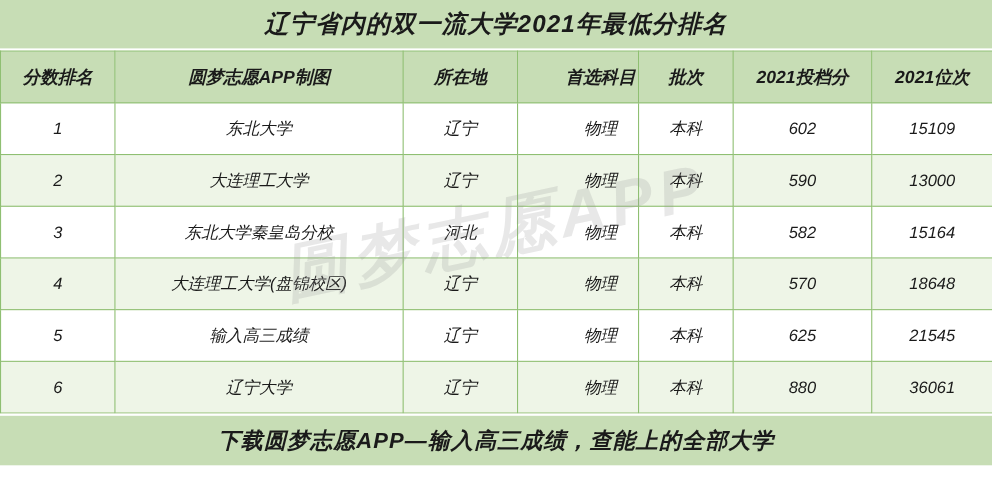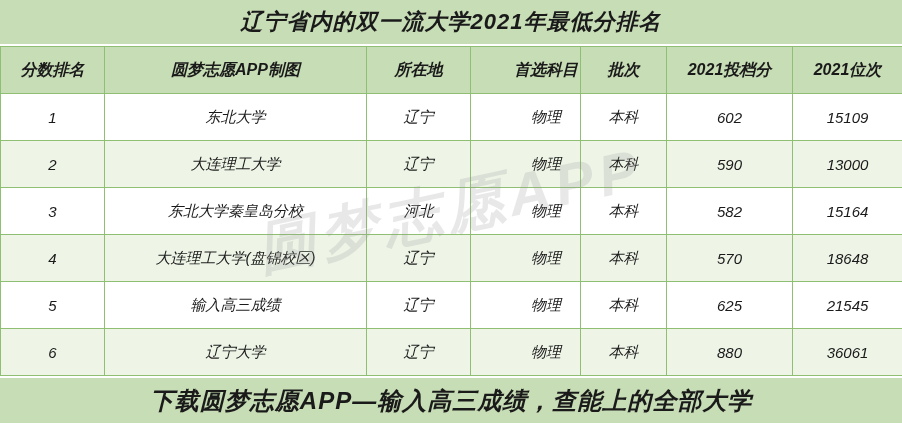--- a/index.html
+++ b/index.html
@@ -70,21 +70,21 @@
   .footer-bar {
     height: 47px;
     background: #c7ddb5;
     border-top: 2px solid #ffffff;
     display: flex;
     align-items: center;
     justify-content: center;
     box-sizing: border-box;
   }
   .footer-bar .footer-text {
-    font-size: 24px;
+    font-size: 20px;
     font-weight: bold;
     color: #1a1a1a;
     letter-spacing: 1px;
     text-align: right;
   }
   .watermark {
     position: absolute;
     left: 0;
     top: 120px;
     width: 902px;

